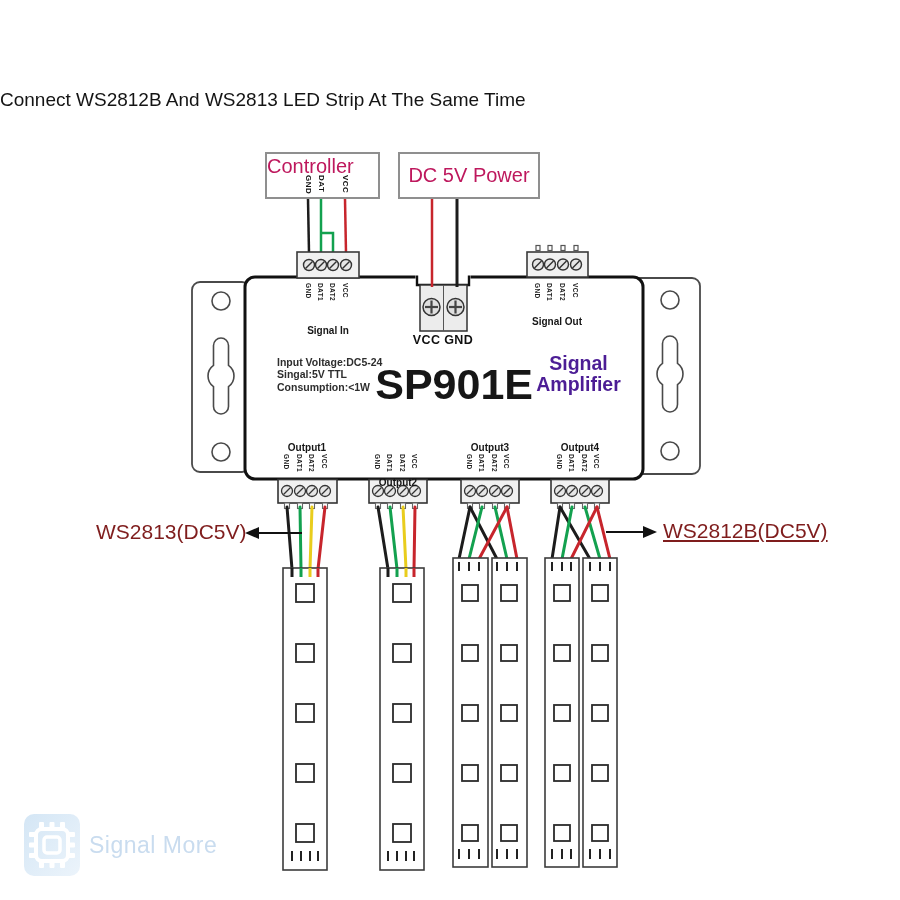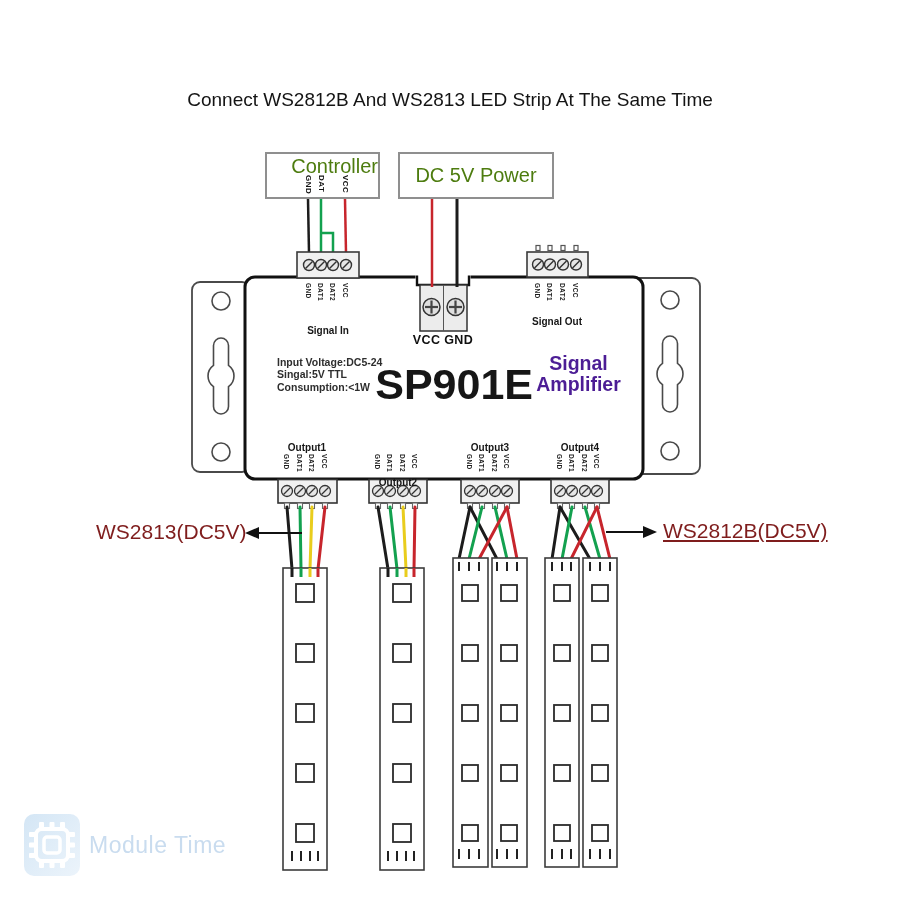--- a/index.html
+++ b/index.html
@@ -2,24 +2,24 @@
 <html><head>
 <meta charset="utf-8">
 <style>
   * { margin:0; padding:0; box-sizing:border-box; }
   html,body { background:#ffffff; }
   .stage { position:relative; width:900px; height:900px; background:#ffffff; overflow:hidden;
            font-family:"Liberation Sans", sans-serif; }
   .abs { position:absolute; }
   .title { left:0; top:38px; width:900px; text-align:center;
            font:700 28px "Liberation Sans",sans-serif; letter-spacing:-0.6px; color:#0d0d0d; }
-  .subtitle { left:0; top:89px; width:900px; text-align:center;
+  .subtitle { left:0; top:89px; width:900px; 
            font:400 19px "Liberation Sans",sans-serif; color:#141414; }
   .iobox { position:absolute; background:#fff; border:2px solid #8f8f8f; }
-  .boxlabel { font:400 20px "Liberation Sans",sans-serif; color:#4d7c0f; text-align:right; }
+  .boxlabel { font:400 20px "Liberation Sans",sans-serif; color:#be185d; text-align:left; }
   .vp  { position:absolute; writing-mode:vertical-rl; text-orientation:mixed;
          font:700 6.5px "Liberation Sans",sans-serif; color:#1e1e1e;
          letter-spacing:.4px; line-height:9px; width:9px; }
   .vpc { position:absolute; writing-mode:vertical-rl; text-orientation:mixed;
          font:700 8px "Liberation Sans",sans-serif; color:#111;
          letter-spacing:.5px; line-height:11px; width:11px; }
   .blabel { position:absolute; font:700 10px "Liberation Sans",sans-serif; color:#161616; text-align:center; }
   .specs div { font:700 10.5px "Liberation Sans",sans-serif; color:#2e2e2e; line-height:12.4px; white-space:nowrap; }
   .model { font:700 43px "Liberation Sans",sans-serif; color:#161616; text-align:right; letter-spacing:0; }
   .ampname div { font:700 19.5px "Liberation Sans",sans-serif; color:#4c1d95; line-height:21px; text-align:center; }
@@ -335,21 +335,21 @@
 
   <div class="abs subtitle">Connect WS2812B And WS2813 LED Strip At The Same Time</div>
 
   <div class="iobox" style="left:265px;top:152px;width:115px;height:47px;">
     <div class="boxlabel" style="margin-top:1px;">Controller</div>
   </div>
   <div class="vpc" style="left:303px;top:175px;">GND</div>
   <div class="vpc" style="left:316px;top:175px;">DAT</div>
   <div class="vpc" style="left:340px;top:175px;">VCC</div>
 
-  <div class="iobox" style="left:398px;top:152px;width:156px;height:47px;display:flex;align-items:center;justify-content:center;">
+  <div class="iobox" style="left:398px;top:152px;width:142px;height:47px;display:flex;align-items:center;justify-content:center;">
     <div class="boxlabel">DC 5V Power</div>
   </div>
 
   <div class="abs vccgnd" style="left:409px;top:333px;width:68px;">VCC GND</div>
 
   <div class="vp" style="left:304px;top:283px;">GND</div>
   <div class="vp" style="left:316px;top:283px;">DAT1</div>
   <div class="vp" style="left:328px;top:283px;">DAT2</div>
   <div class="vp" style="left:341px;top:283px;">VCC</div>
   <div class="blabel" style="left:282px;top:309px;width:92px;margin-top:16px;">Signal In</div>
@@ -389,15 +389,15 @@
   <div class="vp" style="left:490px;top:454px;">DAT2</div>
   <div class="vp" style="left:502px;top:454px;">VCC</div>
   <div class="vp" style="left:555px;top:454px;">GND</div>
   <div class="vp" style="left:567px;top:454px;">DAT1</div>
   <div class="vp" style="left:580px;top:454px;">DAT2</div>
   <div class="vp" style="left:592px;top:454px;">VCC</div>
 
   <div class="abs striplabel" style="left:96px;top:520px;width:146px;text-align:right;">WS2813(DC5V)</div>
   <div class="abs striplabel" style="left:663px;top:519px;text-decoration:underline;">WS2812B(DC5V)</div>
 
-  <div class="abs wmtext" style="left:89px;top:832px;">Module Time</div>
+  <div class="abs wmtext" style="left:89px;top:832px;">Signal More</div>
 
 </div>
 
 </body></html>

